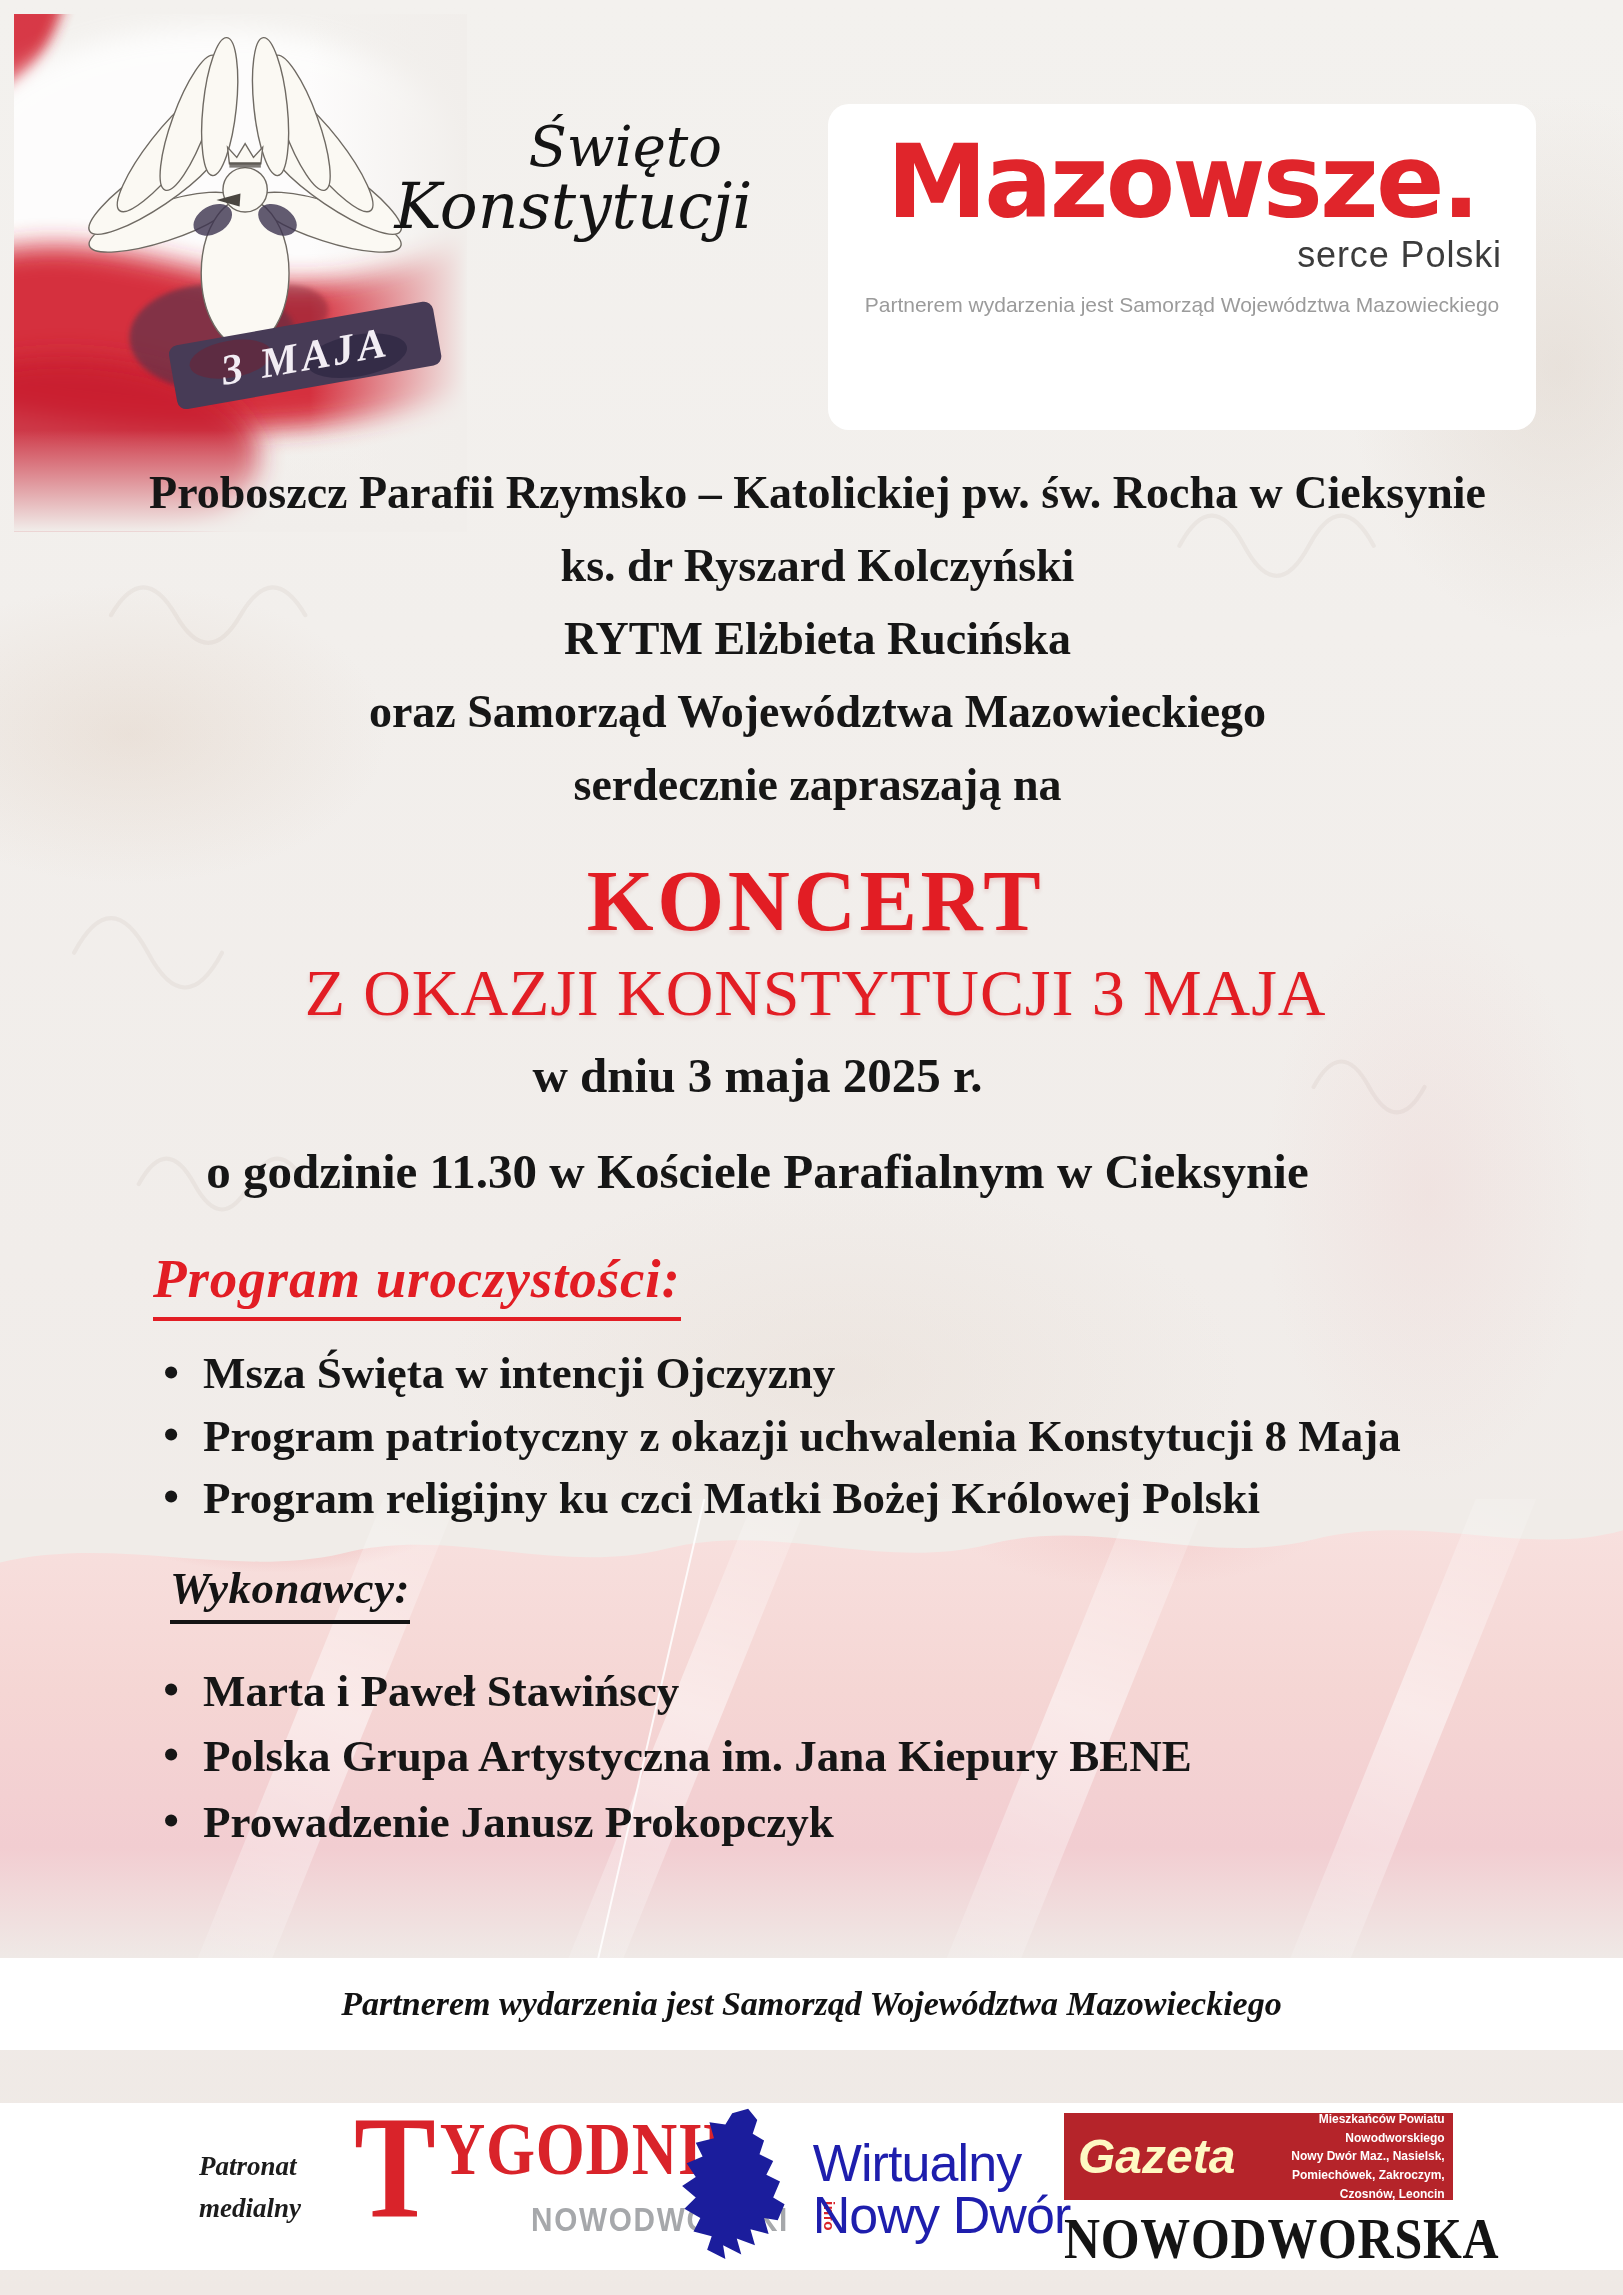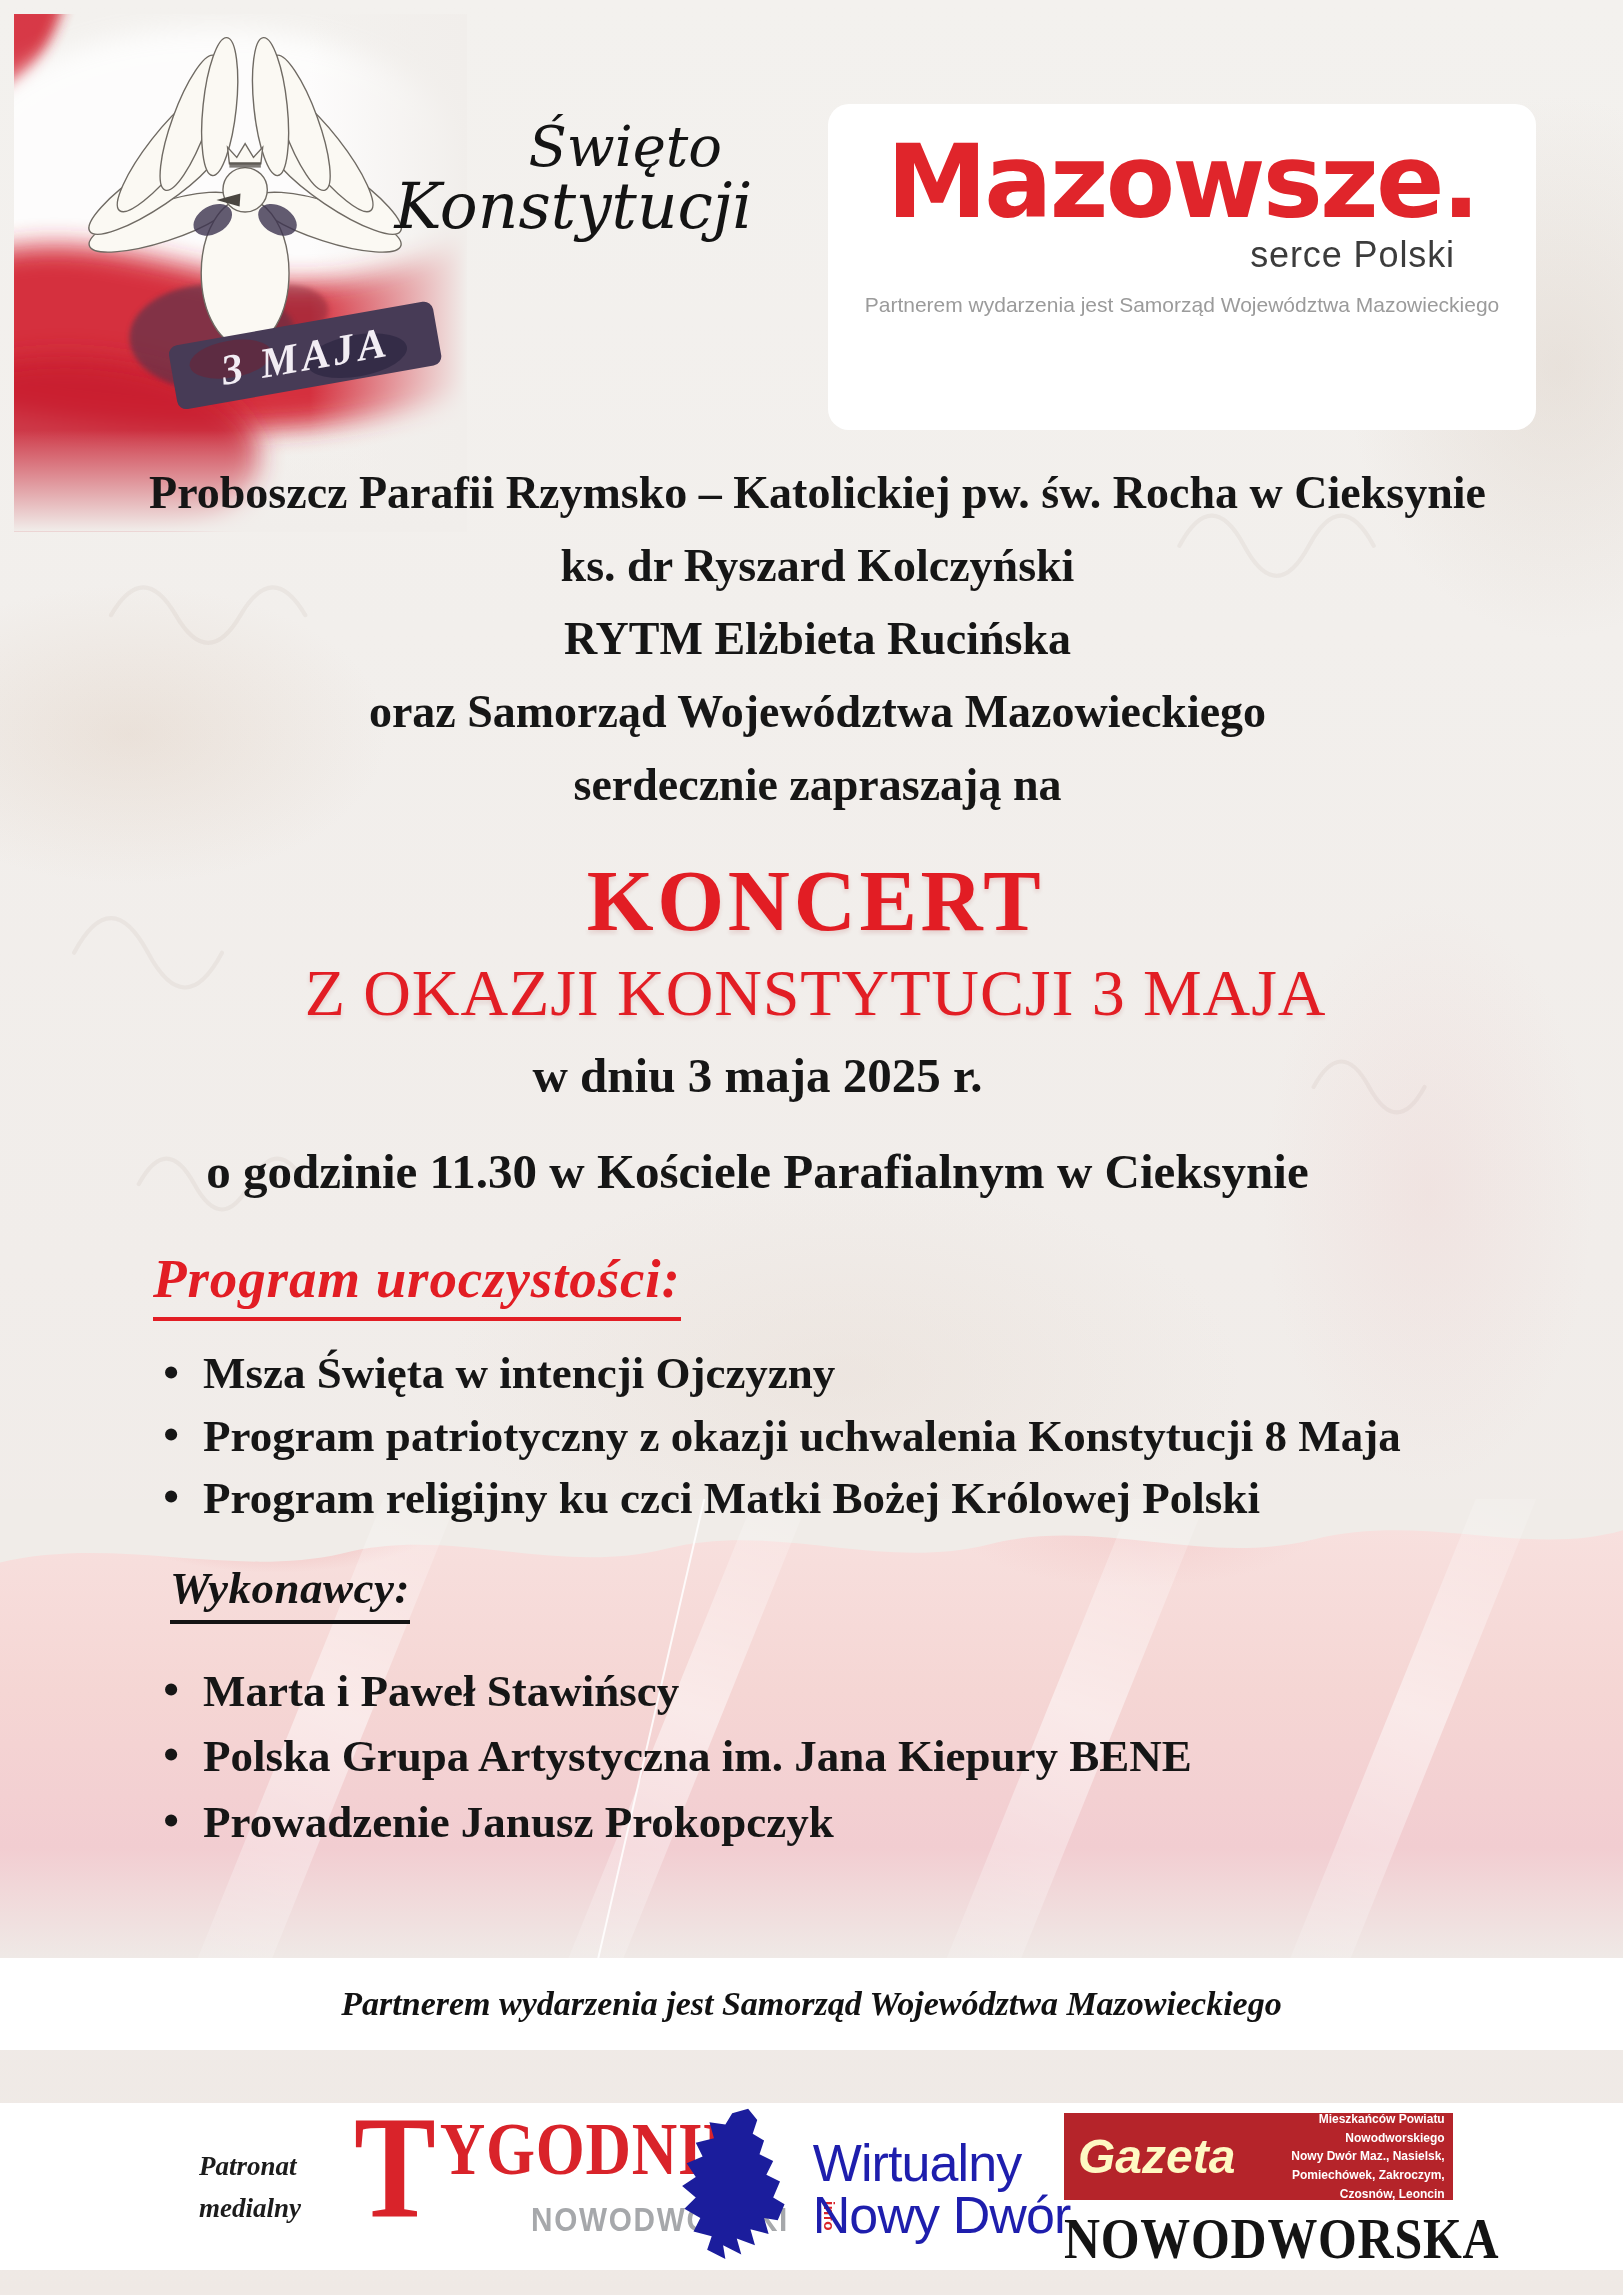--- a/index.html
+++ b/index.html
@@ -50,21 +50,21 @@
                 font-family:"DejaVu Serif","Liberation Serif",serif;
                 font-style:italic;color:#141414;line-height:1.02;}
   .script-line1{font-size:56px;text-align:right;padding-right:32px;}
   .script-line2{font-size:63px;text-align:center;}
 
   
   .mazowsze-box{position:absolute;left:828px;top:104px;width:708px;height:326px;
                 background:#ffffff;border-radius:21px;text-align:center;overflow:hidden;}
   .mazowsze-logo{margin-top:25.4px;font-family:"DejaVu Sans","Liberation Sans",sans-serif;
                  font-weight:bold;font-size:101px;line-height:106px;color:#e0252b;letter-spacing:-2.8px;}
-  .mazowsze-tagline{margin-top:-1.9px;text-align:right;padding-right:81px;
+  .mazowsze-tagline{margin-top:-1.9px;text-align:right;padding-right:34px;
                     font-family:"Liberation Sans","DejaVu Sans",sans-serif;
                     font-size:36px;color:#3c3c3c;letter-spacing:0.9px;}
   .mazowsze-note{margin-top:17.6px;font-family:"Liberation Sans","DejaVu Sans",sans-serif;
                  font-size:21px;color:#9b9b9b;}
 
   
   .invitation{position:absolute;left:6px;top:456px;width:1623px;text-align:center;}
   .invitation p{margin:0;font-size:46px;font-weight:bold;line-height:73px;}
 
   

